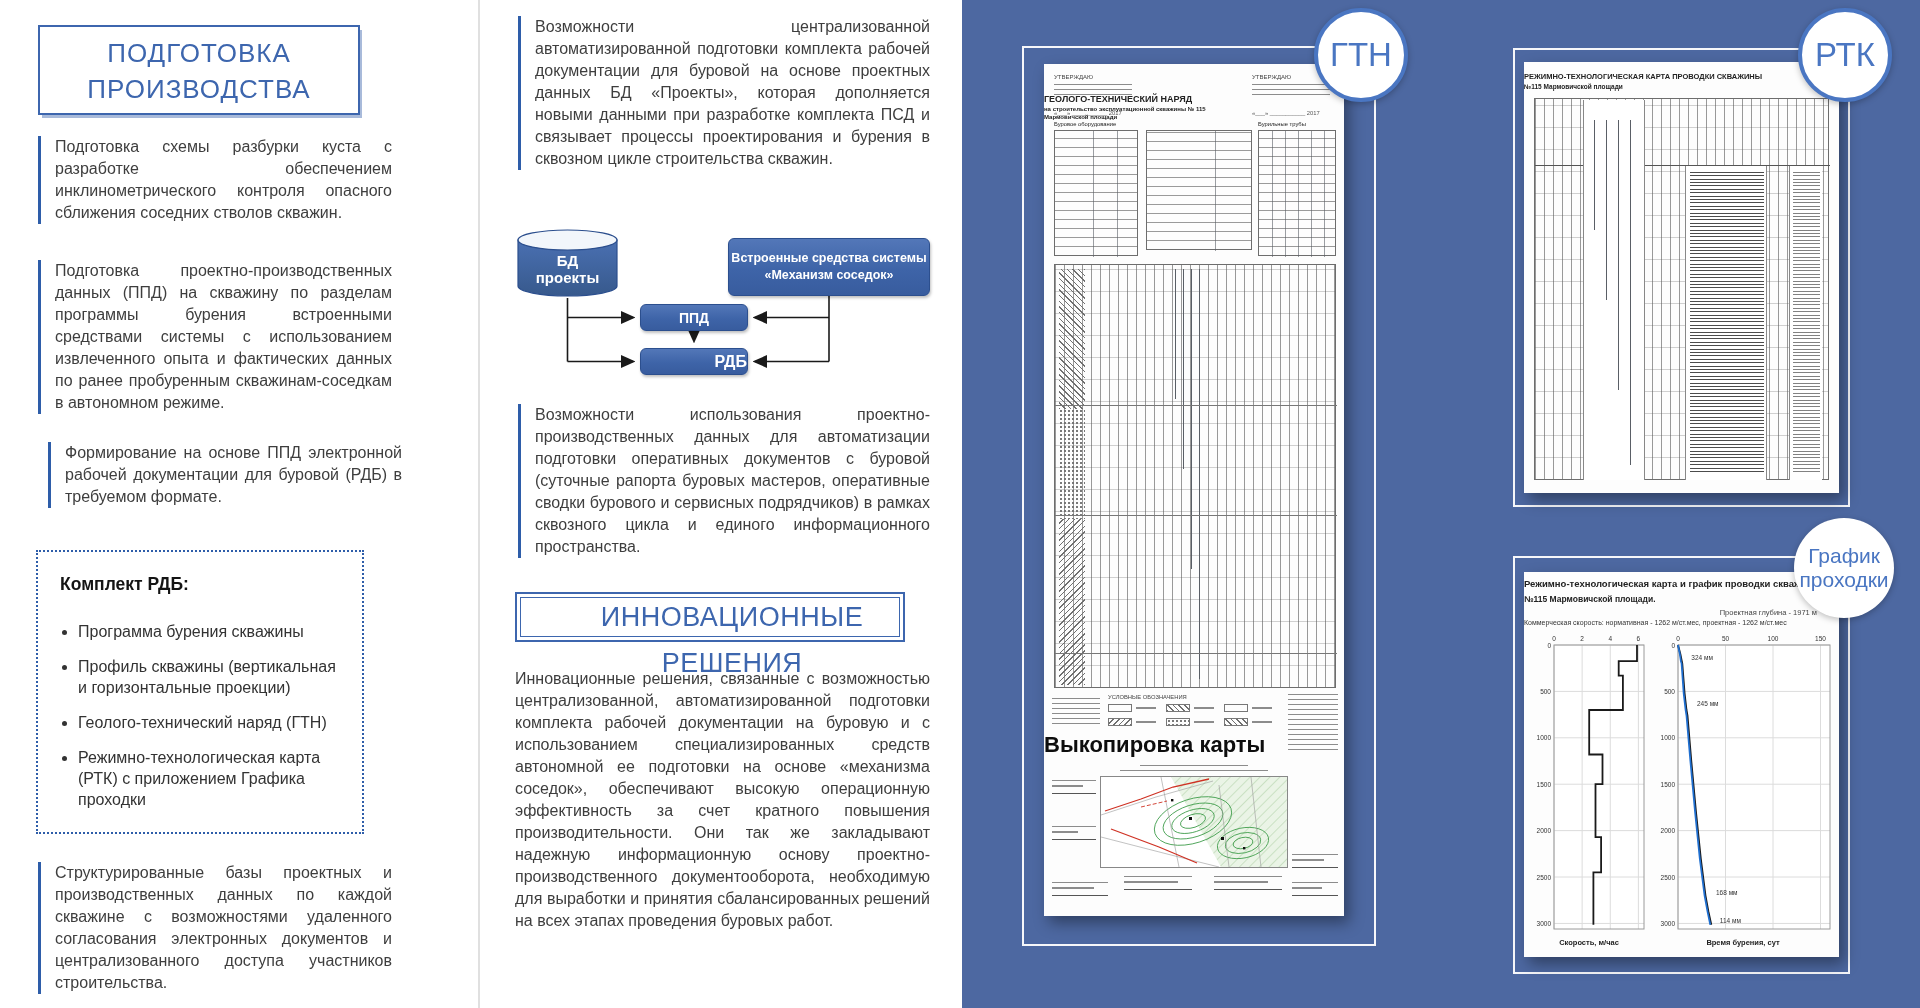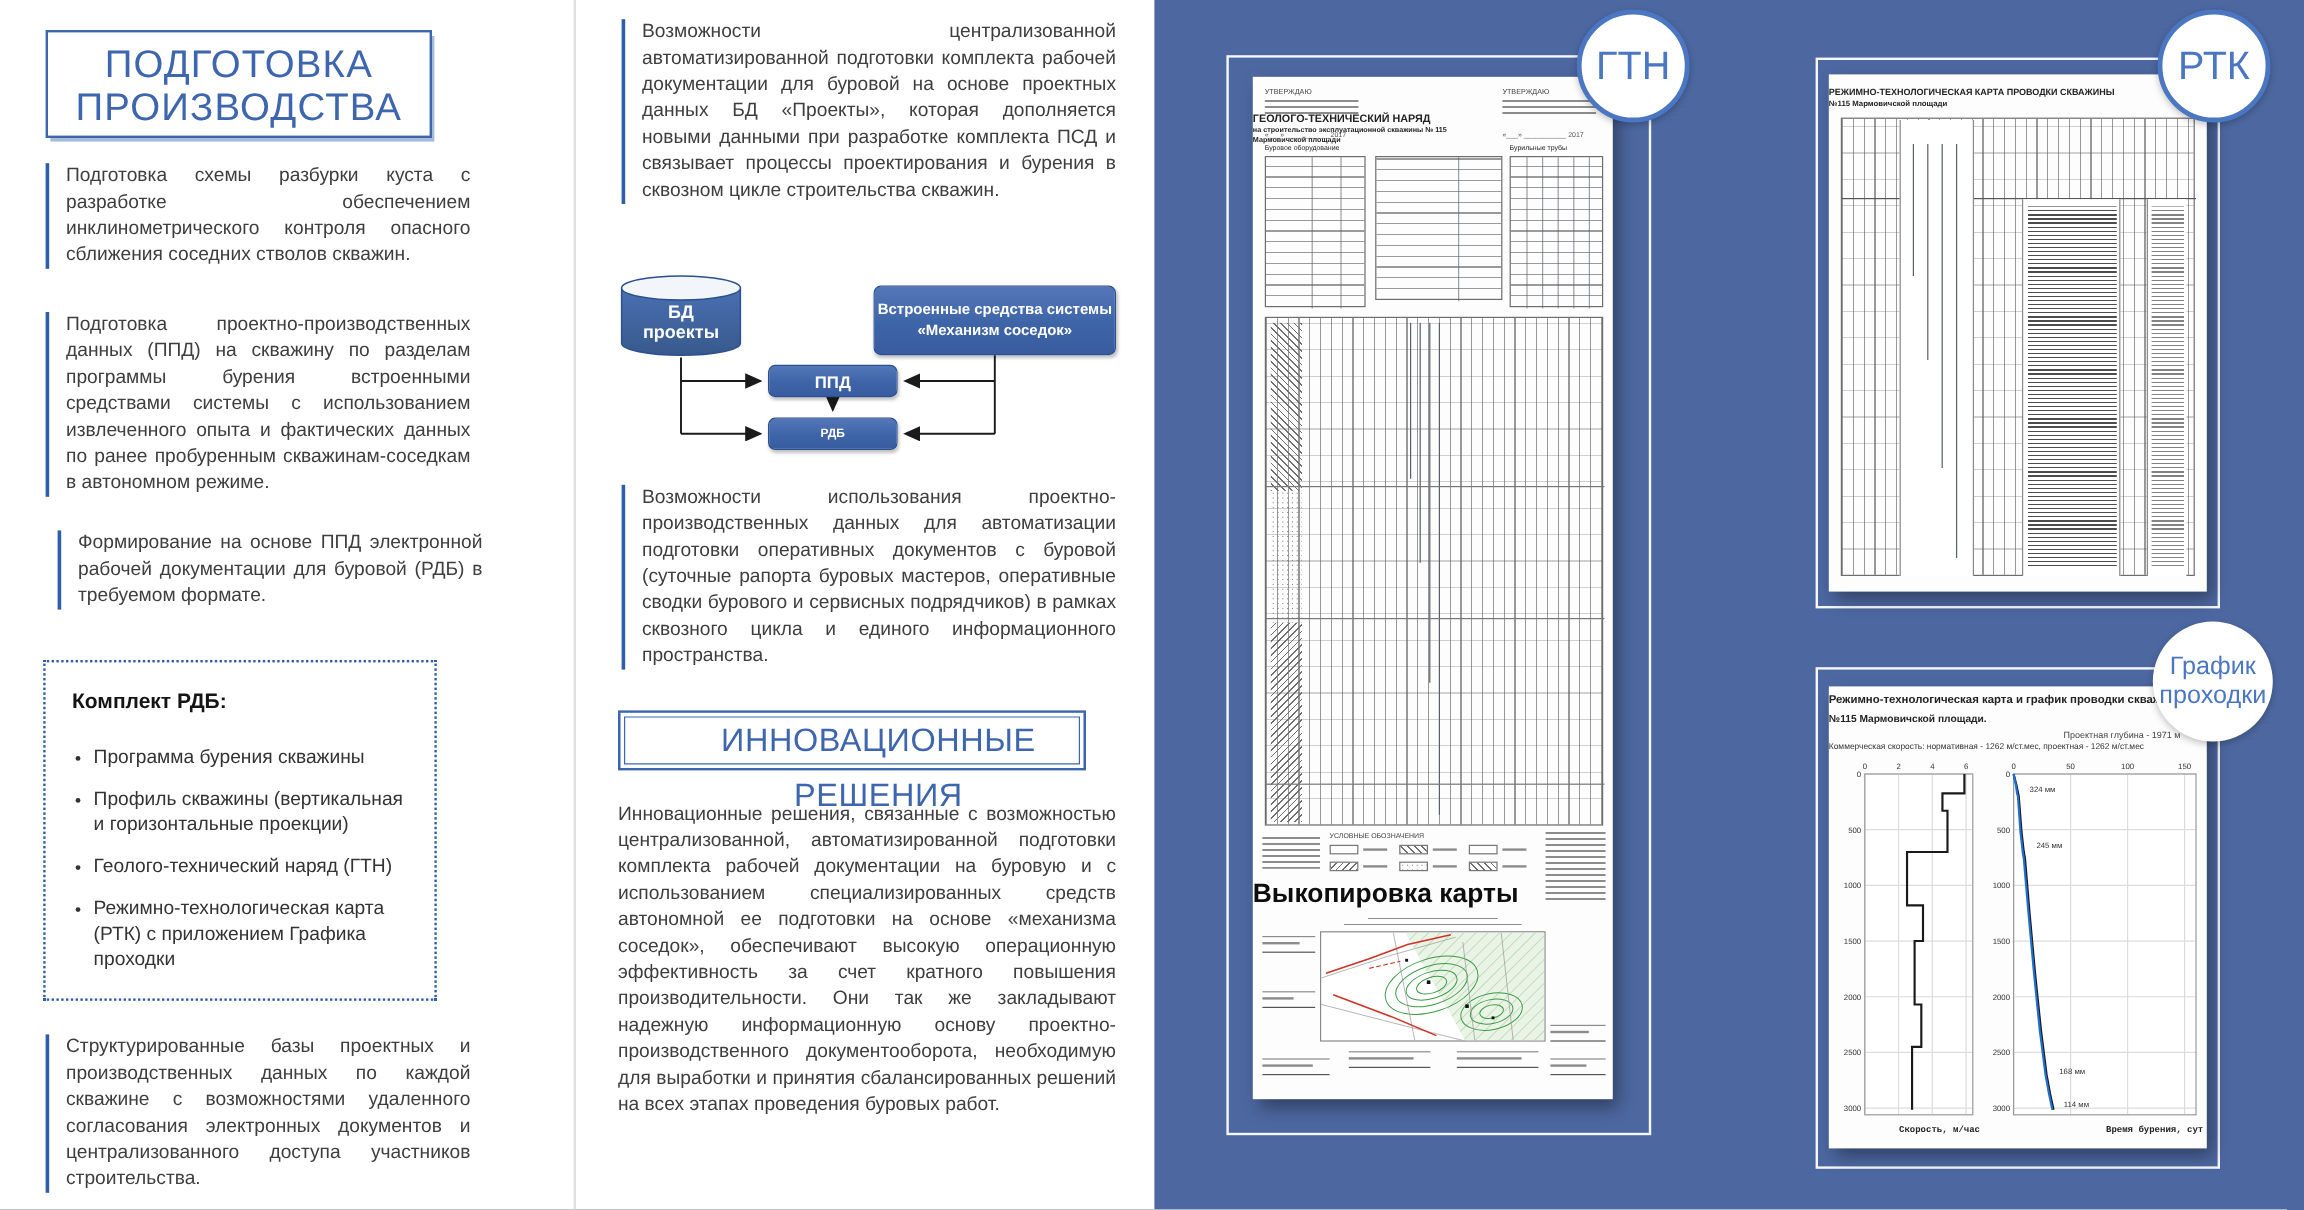--- a/index.html
+++ b/index.html
@@ -3,21 +3,21 @@
 <meta charset="utf-8">
 <style>
   html,body{margin:0;padding:0;background:#9aa3ad;}
   *{box-sizing:border-box;}
   #canvas{position:relative;width:1920px;height:1008px;background:#ffffff;overflow:hidden;
           font-family:"Liberation Sans","DejaVu Sans",sans-serif;color:#3c3c3c;}
   .abs{position:absolute;}
   
   .titlebox{position:absolute;border:2px solid #3d66ae;color:#3d66ae;text-align:center;
             background:#fff;box-shadow:3px 4px 0 -1px rgba(61,102,174,.45);}
-  .titlebox .tl{font-size:32px;line-height:36px;letter-spacing:1px;}
+  .titlebox .tl{font-size:26px;line-height:36px;letter-spacing:1px;}
   .titlebox2{position:absolute;border:2px solid #3d66ae;color:#3d66ae;text-align:center;
              background:#fff;box-shadow:inset 0 0 0 3px #fff,inset 0 0 0 4px #3d66ae;}
   .para{position:absolute;font-size:16px;line-height:22px;text-align:justify;color:#3e3e3e;
         border-left:3px solid #2e5da9;padding-left:14px;}
   .para.nobar{border-left:none;padding-left:0;}
   .dotbox{position:absolute;border:2px dotted #2e5da9;padding:22px 18px 0 22px;background:#fff;}
   .dotbox h3{margin:0 0 26px 0;font-size:17.5px;color:#141414;}
   .dotbox ul{margin:0;padding-left:18px;}
   .dotbox li{font-size:16px;line-height:21px;margin-bottom:14px;color:#333;}
   
@@ -46,21 +46,21 @@
   .hatchD{background:radial-gradient(#6f6f6f .7px,transparent .8px);background-size:4px 4px;}
   .sw{width:24px;height:8px;border:1px solid #777;display:inline-block;margin-right:4px;}
   .lgrow{display:flex;align-items:center;margin-bottom:6px;}
   .lgl{width:20px;height:2px;background:#8c8c8c;margin-right:8px;}
   .sig{position:absolute;}
   .sig i{display:block;height:1.4px;background:#8c8c8c;margin-bottom:4px;}
   .sig i.u{background:#555;margin-top:6px;}
   .vline{position:absolute;background:#5a5f66;width:1.4px;}
   .chart{position:absolute;}
   .chart svg text{font-family:"Liberation Sans",sans-serif;font-size:6.5px;fill:#333;}
-  .chlabel{position:absolute;text-align:right;font-size:7.5px;font-weight:bold;color:#222;font-family:Liberation Mono, monospace;}
+  .chlabel{position:absolute;text-align:center;font-size:7.5px;font-weight:bold;color:#222;}
   .tinytext{position:absolute;color:#444;}
 </style>
 </head>
 <body>
 
 <div id="canvas">
 
   <div class="titlebox" style="left:38px;top:25px;width:322px;height:90px;padding-top:8px;">
     <div class="tl">ПОДГОТОВКА</div>
     <div class="tl">ПРОИЗВОДСТВА</div>
@@ -115,21 +115,21 @@
     </svg>
     <div class="diaglabel" style="left:18px;top:32px;width:99px;font-size:15px;line-height:17px;">
       <div>БД</div>
       <div>проекты</div>
     </div>
     <div class="diagbox" style="left:228px;top:18px;width:202px;height:58px;padding-top:11px;font-size:12.5px;line-height:17px;">
       <div>Встроенные средства системы</div>
       <div>«Механизм соседок»</div>
     </div>
     <div class="diagbox" style="left:140px;top:84px;width:108px;height:27px;font-size:14px;line-height:26px;">ППД</div>
-    <div class="diagbox" style="left:140px;top:128px;width:108px;height:27px;font-size:10px;line-height:26px;">РДБ</div>
+    <div class="diagbox" style="left:140px;top:128px;width:108px;height:27px;font-size:16px;line-height:26px;text-align:right;">РДБ</div>
   </div>
 
   <div class="para" style="left:518px;top:404px;width:412px;">Возможности использования проектно-производственных данных для автоматизации подготовки оперативных документов с буровой (суточные рапорта буровых мастеров, оперативные сводки бурового и сервисных подрядчиков) в рамках сквозного цикла и единого информационного пространства.</div>
 
   <div class="titlebox2" style="left:515px;top:592px;width:390px;height:50px;padding-left:44px;">
     <div style="font-size:27px;line-height:46px;letter-spacing:.5px;">ИННОВАЦИОННЫЕ РЕШЕНИЯ</div>
   </div>
 
   <div class="para nobar" style="left:515px;top:668px;width:415px;">Инновационные решения, связанные с возможностью централизованной, автоматизированной подготовки комплекта рабочей документации на буровую и с использованием специализированных средств автономной ее подготовки на основе «механизма соседок», обеспечивают высокую операционную эффективность за счет кратного повышения производительности. Они так же закладывают надежную информационную основу проектно-производственного документооборота, необходимую для выработки и принятия сбалансированных решений на всех этапах проведения буровых работ.</div>
 

